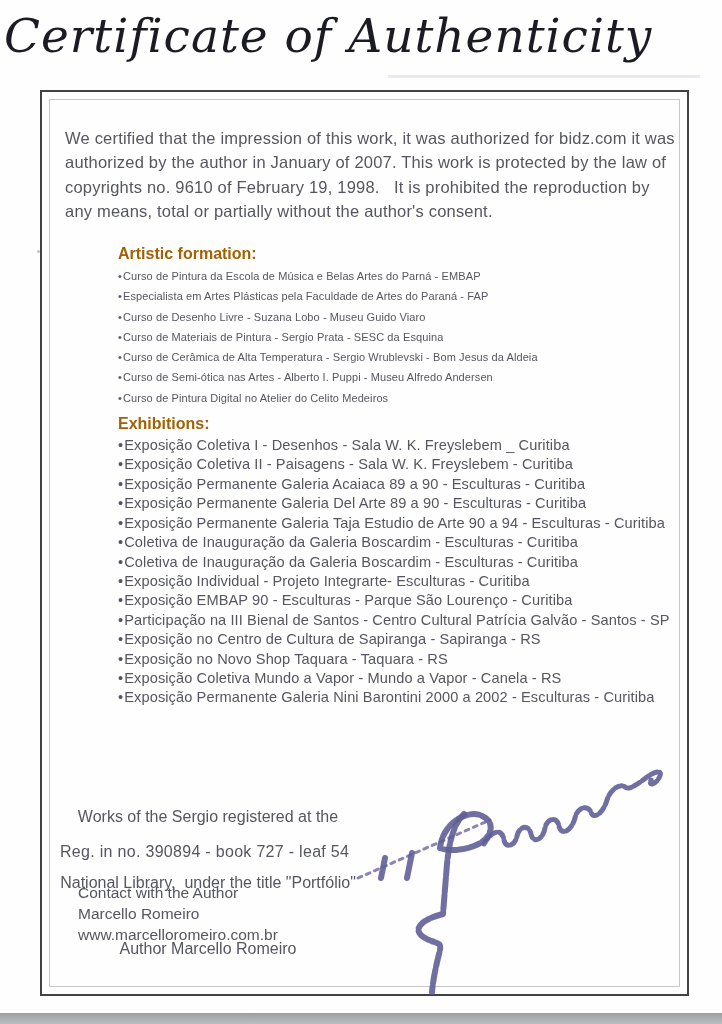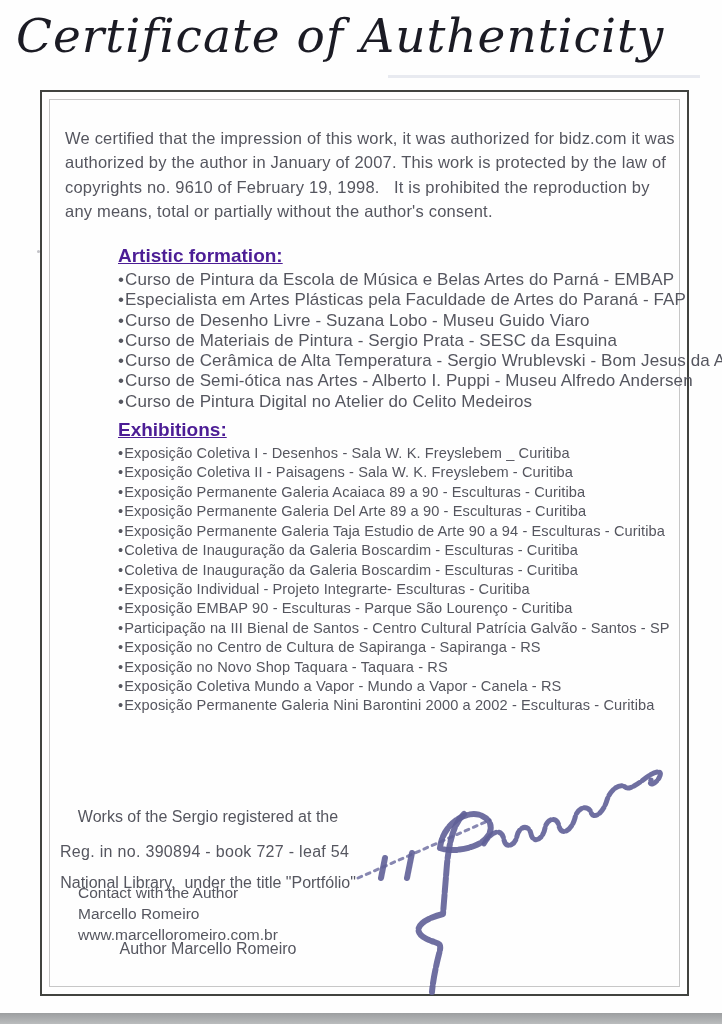--- a/index.html
+++ b/index.html
@@ -2,21 +2,21 @@
 <html><head>
 <meta charset="utf-8">
 <style>
   html,body { margin:0; padding:0; background:#e9e9e9; }
   .page {
     position:relative; width:722px; height:1024px; margin:0 auto;
     background:#fefefe; overflow:hidden;
     font-family:"Liberation Sans", sans-serif; color:#55565f;
   }
   .title {
-    position:absolute; left:16px; top:8px; width:616px; text-align:center;
+    position:absolute; left:4px; top:8px; width:616px; text-align:center;
     font-family:"DejaVu Serif", serif; font-style:italic;
     font-size:47px; color:#1b1b24; letter-spacing:1px; white-space:nowrap;
   }
   .title-underline {
     position:absolute; left:388px; top:75px; width:312px; height:3px;
     background:#e2e5ec; opacity:.8;
   }
   .frame-outer {
     position:absolute; left:40px; top:90px; width:649px; height:906px;
     border:2px solid #41433f; box-sizing:border-box;
@@ -25,24 +25,24 @@
     position:absolute; left:7px; top:7px; right:7px; bottom:7px;
     border:1px solid #c7c7c7;
   }
   .intro {
     position:absolute; left:65px; top:126px; width:614px;
     font-size:16.5px; line-height:24.3px; letter-spacing:0.2px;
     white-space:pre-wrap;
   }
   .sections { position:absolute; left:118px; top:245px; width:566px; }
   .sec-heading {
-    font-weight:bold; font-size:19px; color:#4c1d95; margin-bottom:3px;text-decoration:underline;
+    font-weight:bold; font-size:16px; color:#a16207; margin-bottom:3px;
   }
   .section.formation { margin-bottom:7px; }
-  .section.formation .li { line-height:20.3px; font-size:17px; }
+  .section.formation .li { line-height:20.3px; font-size:11px; }
   .section.exhibitions .li { line-height:19.4px; font-size:14.6px; }
   .li { letter-spacing:0.1px; white-space:nowrap; }
   .bullet { margin-right:1px; }
   .registration {
     position:absolute; left:42px; top:762px; width:332px; text-align:center;
     font-size:16px; line-height:22px; white-space:pre-wrap;
   }
   .reg-line { position:absolute; left:60px; top:843px; font-size:16px; letter-spacing:0.3px; }
   .contact {
     position:absolute; left:78px; top:882px; width:262px; 

